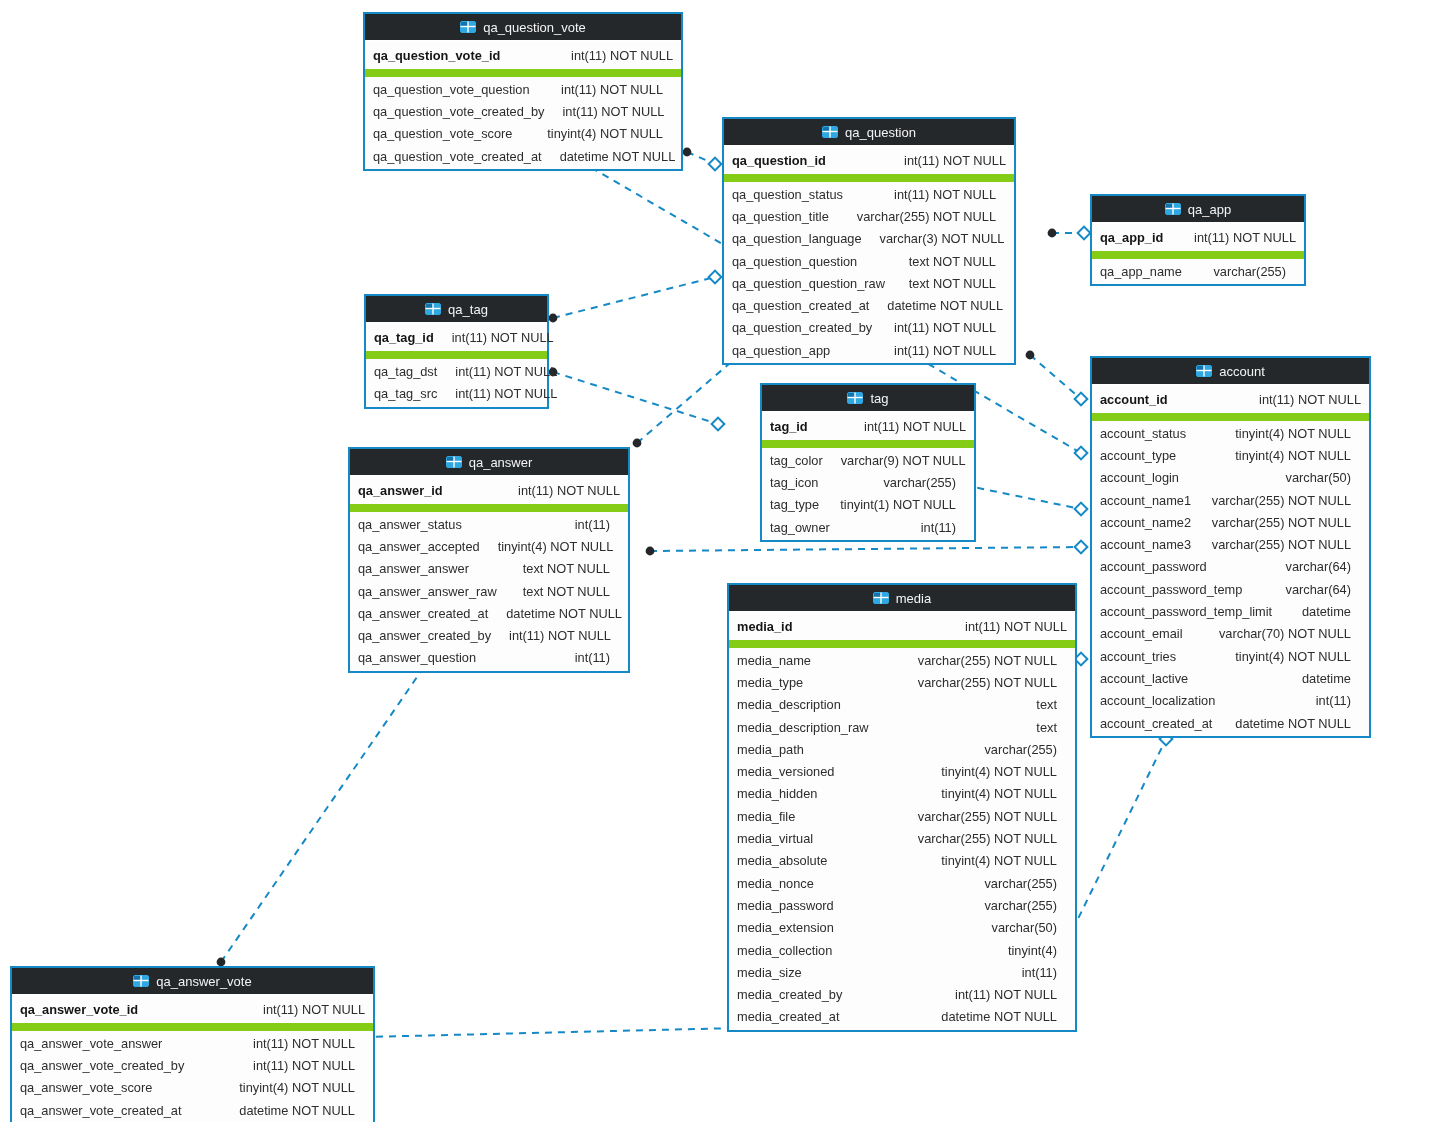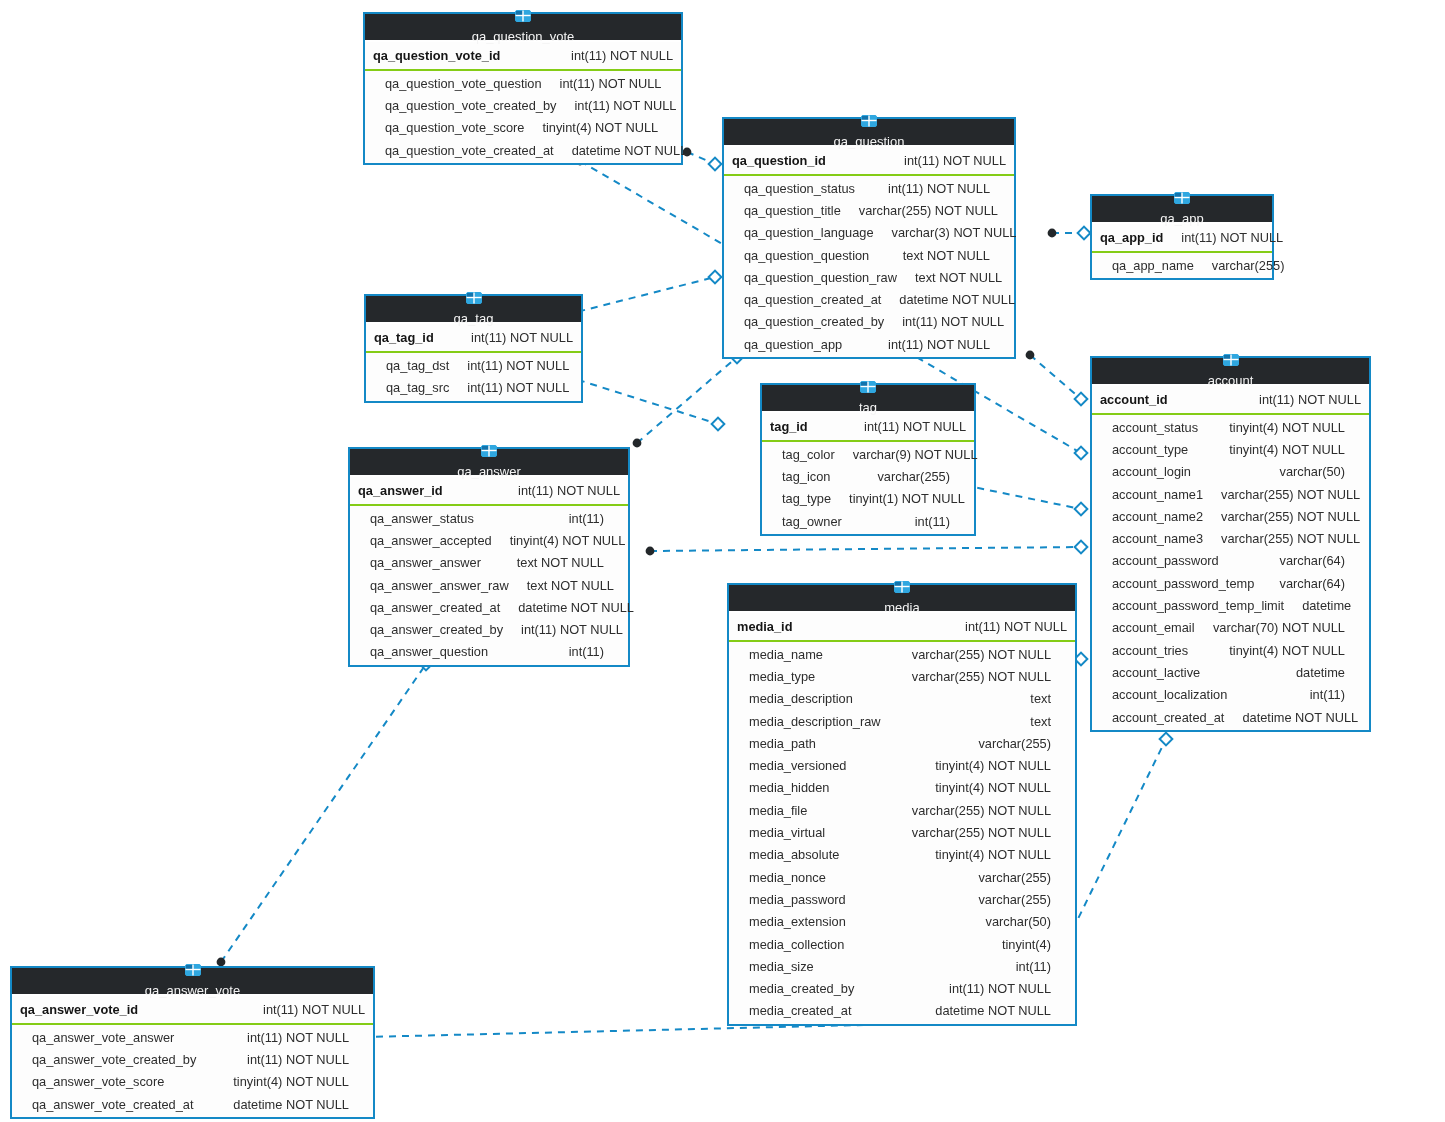--- a/index.html
+++ b/index.html
@@ -3,24 +3,24 @@
 <meta charset="utf-8">
 <style>
   html,body{margin:0;padding:0;background:#ffffff;}
   body{width:1445px;height:1122px;position:relative;overflow:hidden;
        font-family:"Liberation Sans",sans-serif;}
   #wire-layer{position:absolute;left:0;top:0;z-index:0;}
   .tbl{position:absolute;box-sizing:border-box;border:2px solid #1489c6;
        background:#fdfdfd;z-index:2;}
   .tbl-header{height:26px;background:#25282b;color:#f4f4f4;display:flex;
        align-items:center;justify-content:center;gap:7px;font-size:13px;
-       border-bottom:2px solid #ffffff;white-space:nowrap;flex-direction:column;}
+       border-bottom:2px solid #ffffff;white-space:nowrap;}
   .tbl-icon{display:inline-block;line-height:0;}
-  .pk-section{border-bottom:2px solid #84cc16;padding:1px 0;}
-  .col-section{padding:1px 16px 2px 0;margin-left:12px;}
+  .pk-section{border-bottom:8px solid #84cc16;padding:1px 0;}
+  .col-section{padding:1px 10px 2px 0;}
   .row{display:flex;justify-content:space-between;align-items:center;
        padding:0 8px;height:22.3px;font-size:12.8px;color:#2d2d2d;
        white-space:nowrap;}
   .pk-section .row{height:25px;}
   .pk-section .col-name{font-weight:bold;color:#151515;}
   .col-name{margin-right:18px;}
   .col-type{text-align:right;}
 </style>
 </head>
 <body>
@@ -183,21 +183,21 @@
     <span class="col-type">int(11) NOT NULL</span>
   </div>
 
   <div class="row">
     <span class="col-name">qa_question_app</span>
     <span class="col-type">int(11) NOT NULL</span>
   </div>
 </div>
   </div>
 
-  <div class="tbl" style="left: 1090px; top: 194px; width: 184px;">
+  <div class="tbl" style="left: 1090px; top: 194px; width: 216px;">
     <div class="tbl-header">
       <span class="tbl-icon">
         <svg width="16" height="12" viewBox="0 0 16 12">
           <rect x="0.5" y="0.5" width="15" height="11" rx="1.5" fill="#2fa7e0" stroke="#2fa7e0"></rect>
           <rect x="1" y="1" width="7" height="4" fill="#1374ad"></rect>
           <line x1="0.5" y1="5.5" x2="15.5" y2="5.5" stroke="#ffffff" stroke-width="1.4"></line>
           <line x1="8" y1="0.5" x2="8" y2="11.5" stroke="#ffffff" stroke-width="1.4"></line>
         </svg>
       </span>
       <span class="tbl-title">qa_app</span>
@@ -209,21 +209,21 @@
   </div>
 </div>
     <div class="col-section">
   <div class="row">
     <span class="col-name">qa_app_name</span>
     <span class="col-type">varchar(255)</span>
   </div>
 </div>
   </div>
 
-  <div class="tbl" style="left: 364px; top: 294px; width: 219px;">
+  <div class="tbl" style="left: 364px; top: 294px; width: 185px;">
     <div class="tbl-header">
       <span class="tbl-icon">
         <svg width="16" height="12" viewBox="0 0 16 12">
           <rect x="0.5" y="0.5" width="15" height="11" rx="1.5" fill="#2fa7e0" stroke="#2fa7e0"></rect>
           <rect x="1" y="1" width="7" height="4" fill="#1374ad"></rect>
           <line x1="0.5" y1="5.5" x2="15.5" y2="5.5" stroke="#ffffff" stroke-width="1.4"></line>
           <line x1="8" y1="0.5" x2="8" y2="11.5" stroke="#ffffff" stroke-width="1.4"></line>
         </svg>
       </span>
       <span class="tbl-title">qa_tag</span>

